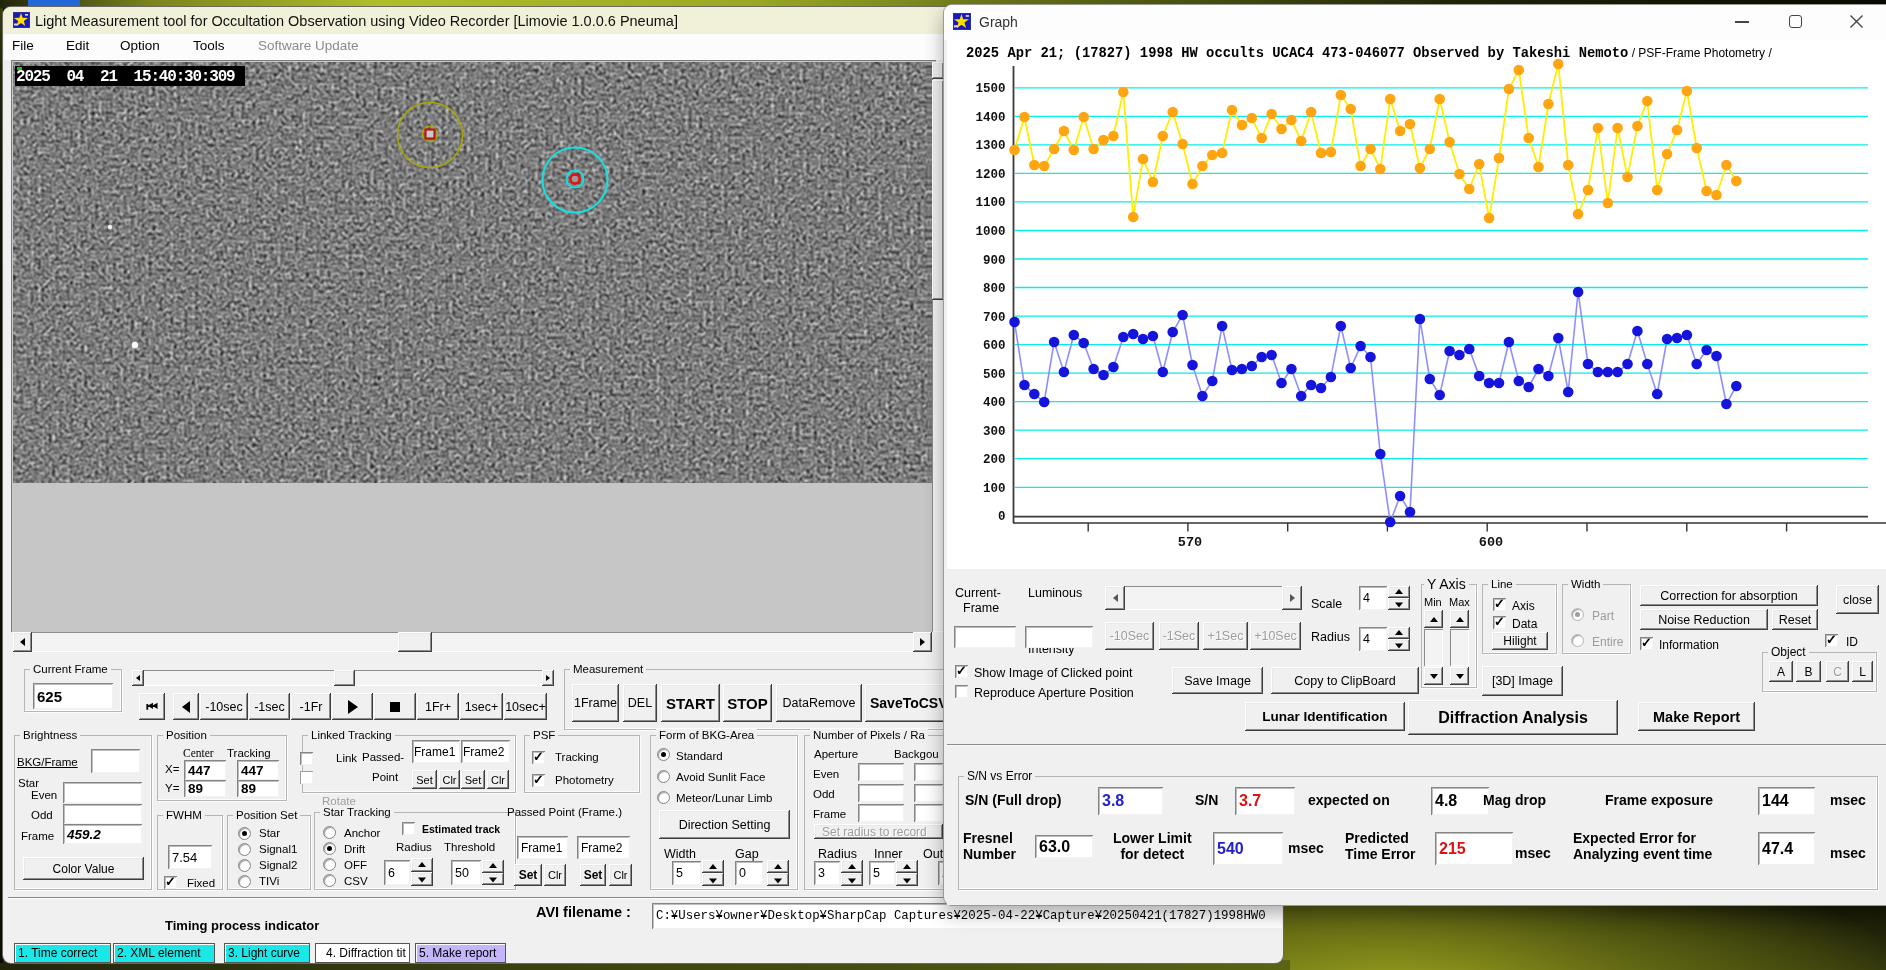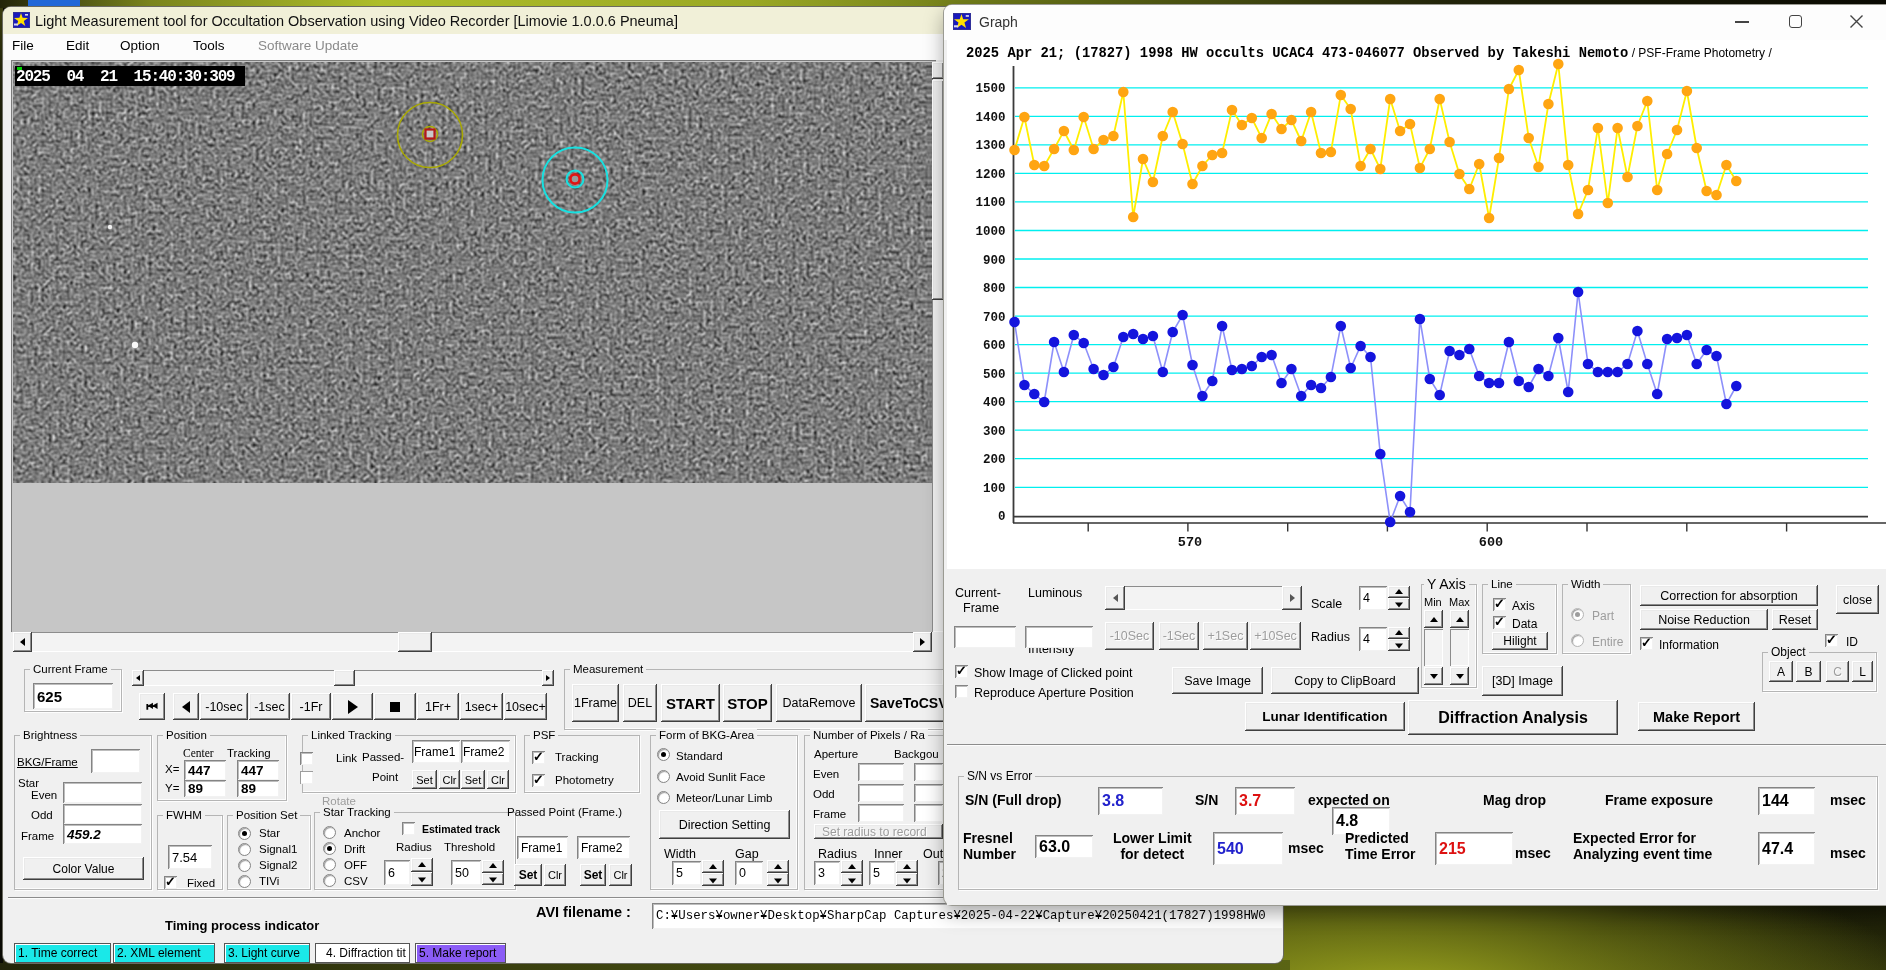--- a/index.html
+++ b/index.html
@@ -328,21 +328,21 @@
 
 <div class="abs" style="left:8px; top:897px; width:1268px; height:2px; border-top:1px solid #8c8c8c; border-bottom:1px solid #fdfdfd;"></div>
 
 <div class="lab b" style="left:536px; top:904px; font-size:14.5px;">AVI filename :</div>
 <div class="tb" style="left:652px; top:903px; width:631px; height:26px; font-family:'Liberation Mono',monospace; font-size:12.4px;">C:¥Users¥owner¥Desktop¥SharpCap Captures¥2025-04-22¥Capture¥20250421(17827)1998HW0</div>
 <div class="lab b" style="left:165px; top:918px; font-size:13px;">Timing process indicator</div>
 <div class="abs" style="left:14px; top:943px; width:97px; height:20px; background:#1ae8e8; border:1px solid #555; box-shadow:inset 1px 1px 0 #fff; font-size:12px; display:flex; align-items:center; padding-left:3px;">1. Time correct</div>
 <div class="abs" style="left:113px; top:943px; width:102px; height:20px; background:#1ae8e8; border:1px solid #555; box-shadow:inset 1px 1px 0 #fff; font-size:12px; display:flex; align-items:center; padding-left:3px;">2. XML element</div>
 <div class="abs" style="left:224px; top:943px; width:86px; height:20px; background:#1ae8e8; border:1px solid #555; box-shadow:inset 1px 1px 0 #fff; font-size:12px; display:flex; align-items:center; padding-left:3px;">3. Light curve</div>
 <div class="abs" style="left:315px; top:943px; width:95px; height:20px; background:#fff; border:1px solid #555; box-shadow:inset 1px 1px 0 #fff; font-size:12px; display:flex; align-items:center; padding-left:10px;">4. Diffraction tit</div>
-<div class="abs" style="left:415px; top:943px; width:91px; height:20px; background:#8b5cf6; border:1px solid #555; box-shadow:inset 1px 1px 0 #fff; font-size:12px; display:flex; align-items:center; padding-left:3px;">5. Make report</div>
+<div class="abs" style="left:415px; top:943px; width:91px; height:20px; background:#c4b5fd; border:1px solid #555; box-shadow:inset 1px 1px 0 #fff; font-size:12px; display:flex; align-items:center; padding-left:3px;">5. Make report</div>
 
 <div class="win" style="left:944px; top:5px; width:950px; height:900px; border-radius:8px 0 0 8px; box-shadow:0 0 0 1px #9a9a92, 0 8px 20px rgba(0,0,0,.35);"></div>
 <div class="abs" style="left:944px; top:5px; width:950px; height:35px; background:#fdfdfd; border-radius:8px 0 0 0;"></div>
 <div class="abs" style="left:953px; top:13px; width:18px; height:17px; background:#1a1abc; border:1px solid #30309a;">
   <svg width="16" height="15" viewBox="0 0 15 14">
       <polygon points="7,0 8.6,4.8 14,4.9 9.8,7.9 11.3,13 7,10 2.7,13 4.2,7.9 0,4.9 5.4,4.8" fill="#ffe000"></polygon>
       <rect x="0" y="10.5" width="4" height="2" fill="#d8d8f0"></rect>
       <rect x="11" y="1" width="3" height="1.6" fill="#d8d8f0"></rect>
     </svg>
 </div>
@@ -649,21 +649,21 @@
 <div class="abs" style="left:947px; top:744px; width:939px; height:2px; border-top:1px solid #8c8c8c; border-bottom:1px solid #fdfdfd;"></div>
 
 <div class="gb" style="left:958px; top:776px; width:920px; height:114px;">
     <span class="lbl" style="font-size:12px;">S/N vs Error</span>
   </div>
 <div class="lab b" style="left:965px; top:792px; font-size:14px;">S/N (Full drop)</div>
 <div class="tb b" style="left:1098px; top:787px; width:65px; height:28px; font-size:16px; color:#2222cc;">3.8</div>
 <div class="lab b" style="left:1195px; top:792px; font-size:14px;">S/N</div>
 <div class="tb b" style="left:1235px; top:787px; width:60px; height:28px; font-size:16px; color:#dd1111;">3.7</div>
 <div class="lab b" style="left:1308px; top:792px; font-size:14px;">expected on</div>
-<div class="tb b" style="left:1332px; top:787px; width:58px; height:28px; font-size:16px;margin-top:20px;">4.8</div>
+<div class="tb b" style="left:1431px; top:787px; width:58px; height:28px; font-size:16px;">4.8</div>
 <div class="lab b" style="left:1483px; top:792px; font-size:14px;">Mag drop</div>
 <div class="lab b" style="left:1605px; top:792px; font-size:14px;">Frame exposure</div>
 <div class="tb b" style="left:1758px; top:787px; width:57px; height:28px; font-size:16px;">144</div>
 <div class="lab b" style="left:1830px; top:792px; font-size:14px;">msec</div>
 <div class="lab b" style="left:963px; top:830px; font-size:14px;">Fresnel<br>Number</div>
 <div class="tb b" style="left:1035px; top:835px; width:58px; height:23px; font-size:16px;">63.0</div>
 <div class="lab b" style="left:1113px; top:830px; font-size:14px; text-align:center;">Lower Limit<br>for detect</div>
 <div class="tb b" style="left:1213px; top:832px; width:70px; height:33px; font-size:16px; color:#2222cc;">540</div>
 <div class="lab b" style="left:1288px; top:840px; font-size:14px;">msec</div>
 <div class="lab b" style="left:1345px; top:830px; font-size:14px;">Predicted<br>Time Error</div>

